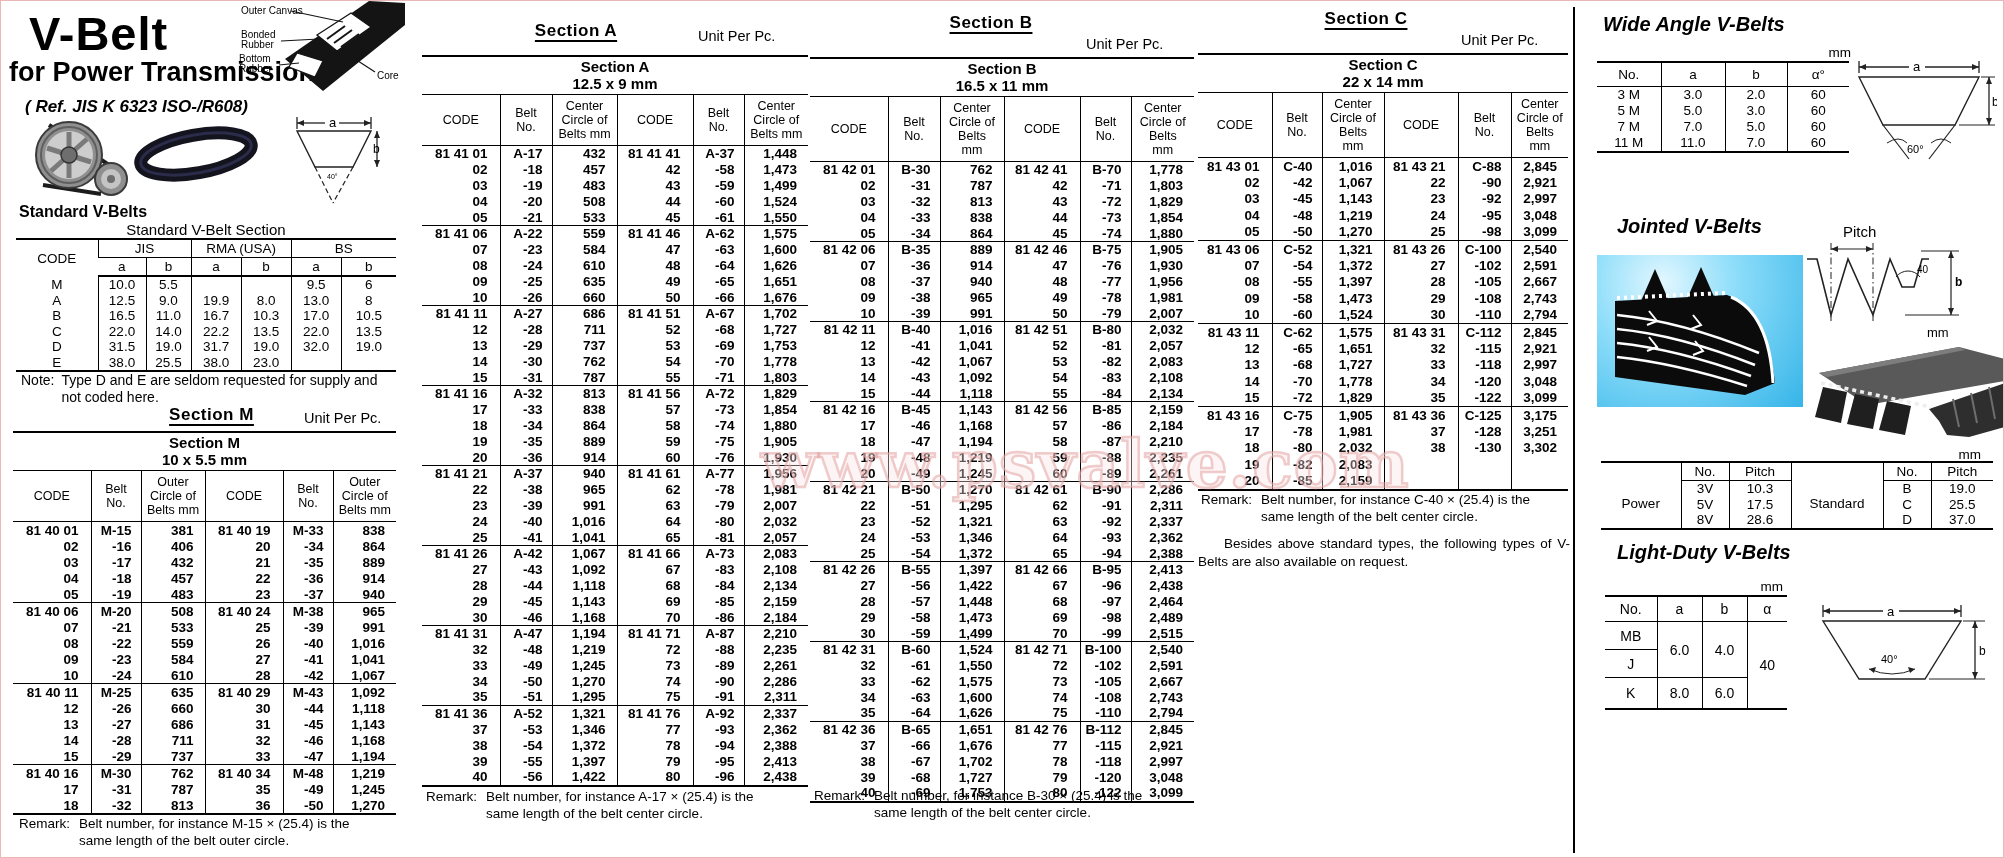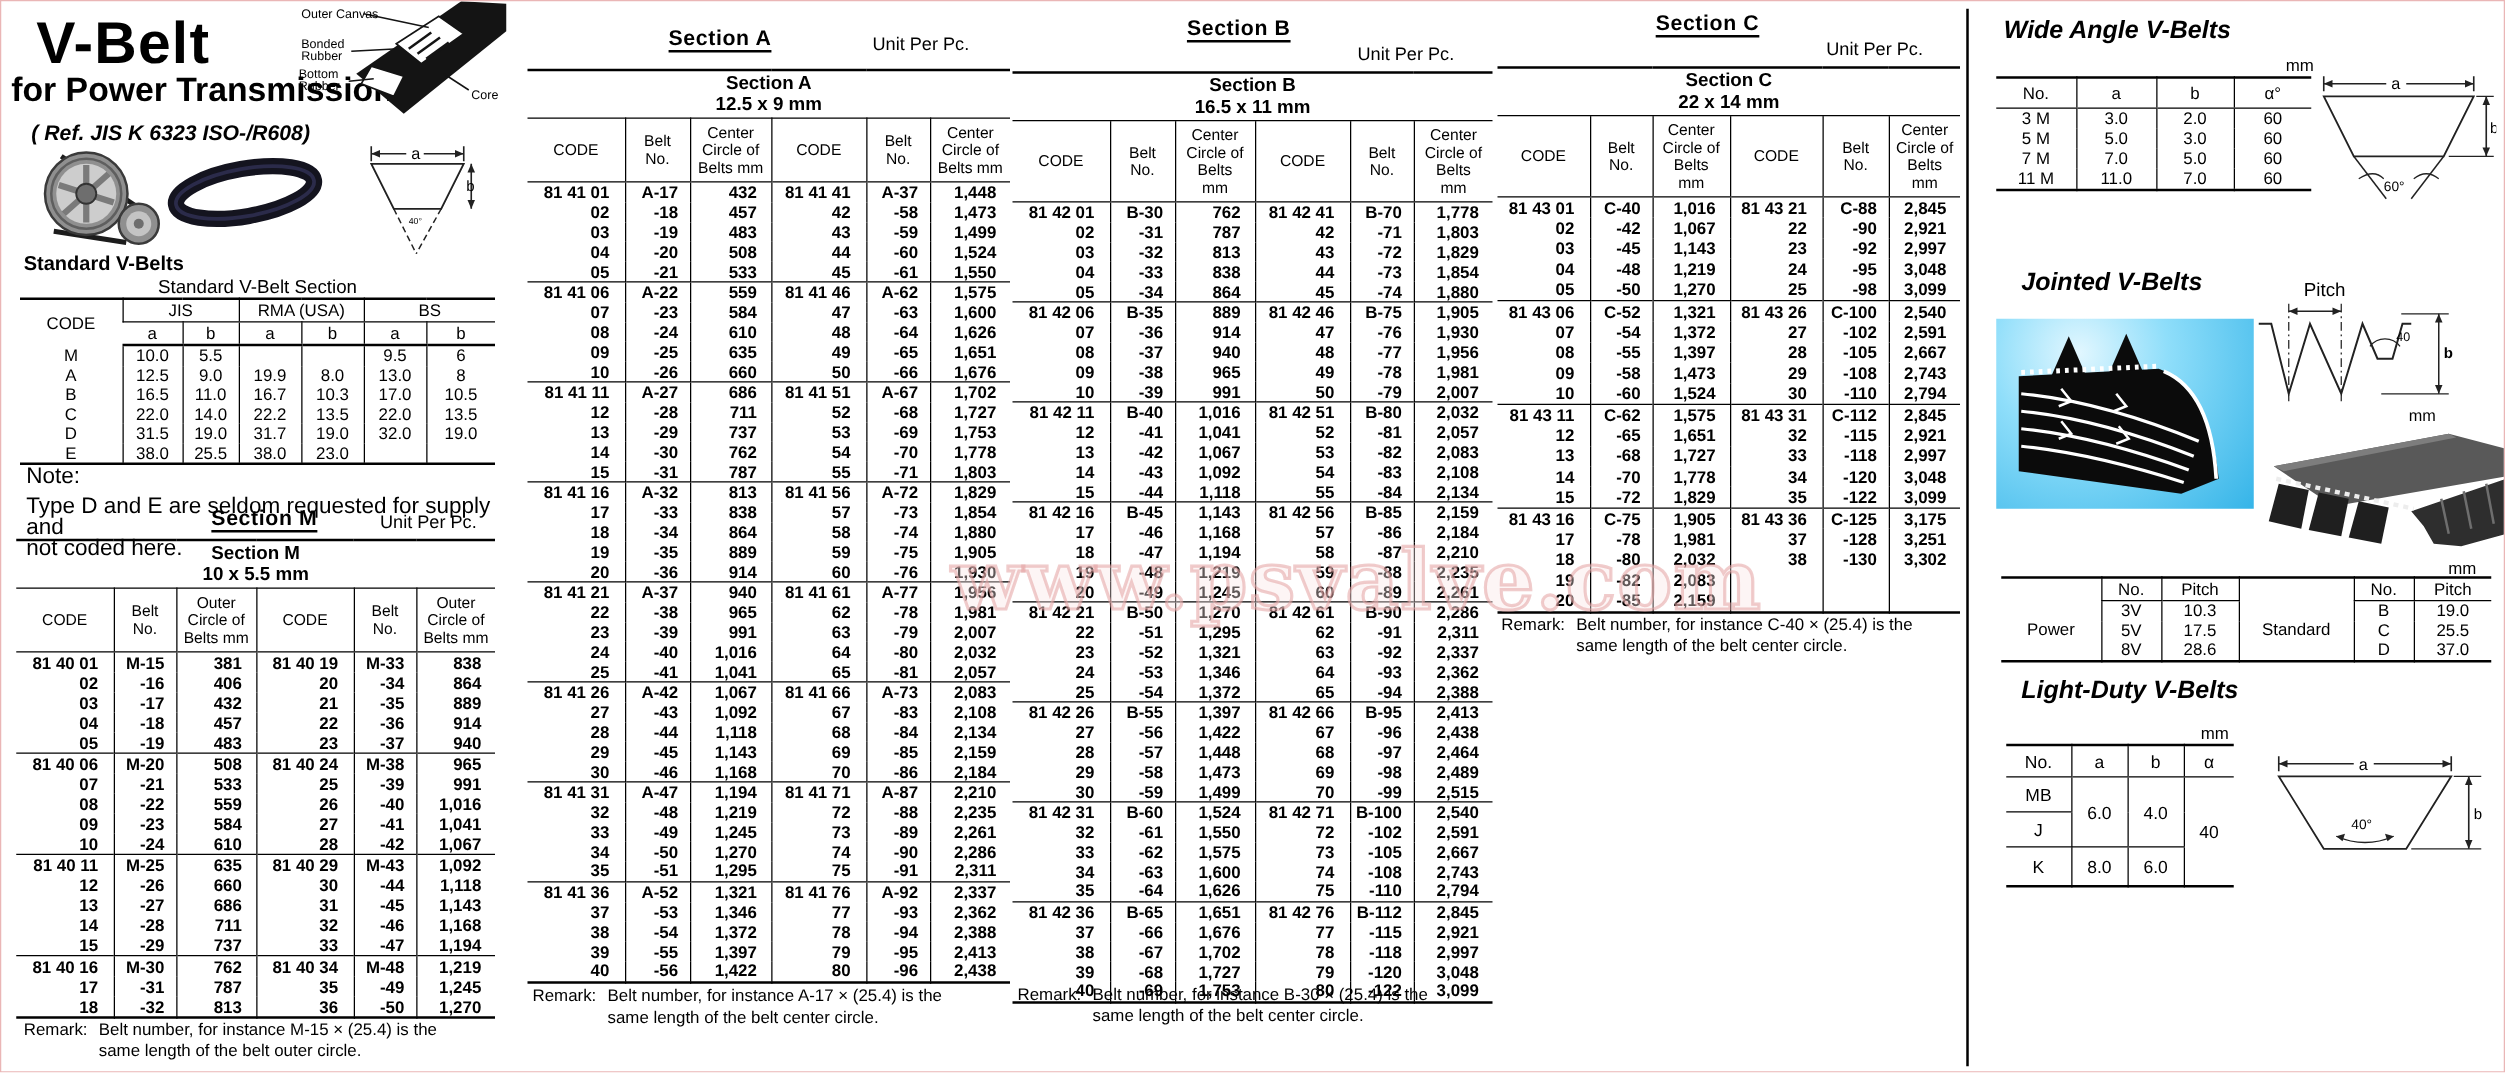--- a/index.html
+++ b/index.html
@@ -28,21 +28,21 @@
   .belt-table tbody td{border-left:1px solid #000;font-size:13.5px;height:15.8px;line-height:15px;
                        padding:0;white-space:nowrap;overflow:hidden;}
   .belt-table tbody td.c0{border-left:none;}
   .belt-table tbody tr.gs td{border-top:1.5px solid #000;}
   .belt-table tbody td.c0,.belt-table tbody td.c3{text-align:right;padding-right:12px;font-weight:bold;}
   .belt-table tbody td.c1,.belt-table tbody td.c4{text-align:right;padding-right:9px;font-weight:bold;}
   .belt-table tbody td.c2,.belt-table tbody td.c5{text-align:right;padding-right:11px;font-weight:bold;}
   .tbl-m tbody td{height:16px;}
   .tbl-c tbody td{height:16.4px;}
   .remark{font-size:13.5px;display:flex;gap:9px;line-height:17px;}
-  .note{font-size:18px;display:flex;gap:7px;line-height:17px;flex-direction:column;}
+  .note{font-size:14px;display:flex;gap:7px;line-height:17px;}
   .extra-par{font-size:13.5px;line-height:18px;text-indent:26px;text-align:justify;}
 
   
   .std-table{border-collapse:collapse;table-layout:fixed;border-top:2px solid #000;border-bottom:2px solid #000;font-size:13.5px;}
   .std-table th{font-weight:normal;font-size:13.5px;border-left:1px solid #000;padding:1px 0;text-align:center;}
   .std-table th:first-child{border-left:none;}
   .std-table tr.h1 th{border-bottom:1px solid #000;}
   .std-table tr.h1 th.codeh{border-bottom:none;}
   .std-table tr.h2r th{border-bottom:2px solid #000;}
   .std-table tbody td{border-left:1px solid #000;text-align:center;height:15.5px;line-height:15px;padding:0;}
@@ -1352,20 +1352,21 @@
           <td class="c4"></td>
           <td class="c5"></td>
         </tr>
       </tbody>
   </table>
   <div class="remark abs" style="left:1200px;top:490px;width:368px;">
     <span>Remark:</span>
       <span class="pre">Belt number, for instance C-40 × (25.4) is the
 same length of the belt center circle.</span>
   </div>
+  <div class="extra-par abs" style="left:1197px;top:534px;width:372px;">Besides above standard types, the following types of V-Belts are also available on request.</div>
 
   <div class="abs" style="left:1602px;top:12px;"><span class="ih">Wide Angle V-Belts</span></div>
   <div class="abs mm" style="left:1810px;top:44px;width:40px;text-align:right;">mm</div>
   <table class="wide-table abs" style="left:1596px;top:60px;width:252px;">
     <colgroup>
         <col style="width:64px">
         <col style="width:64px">
         <col style="width:62px">
         <col style="width:62px">
       </colgroup>

